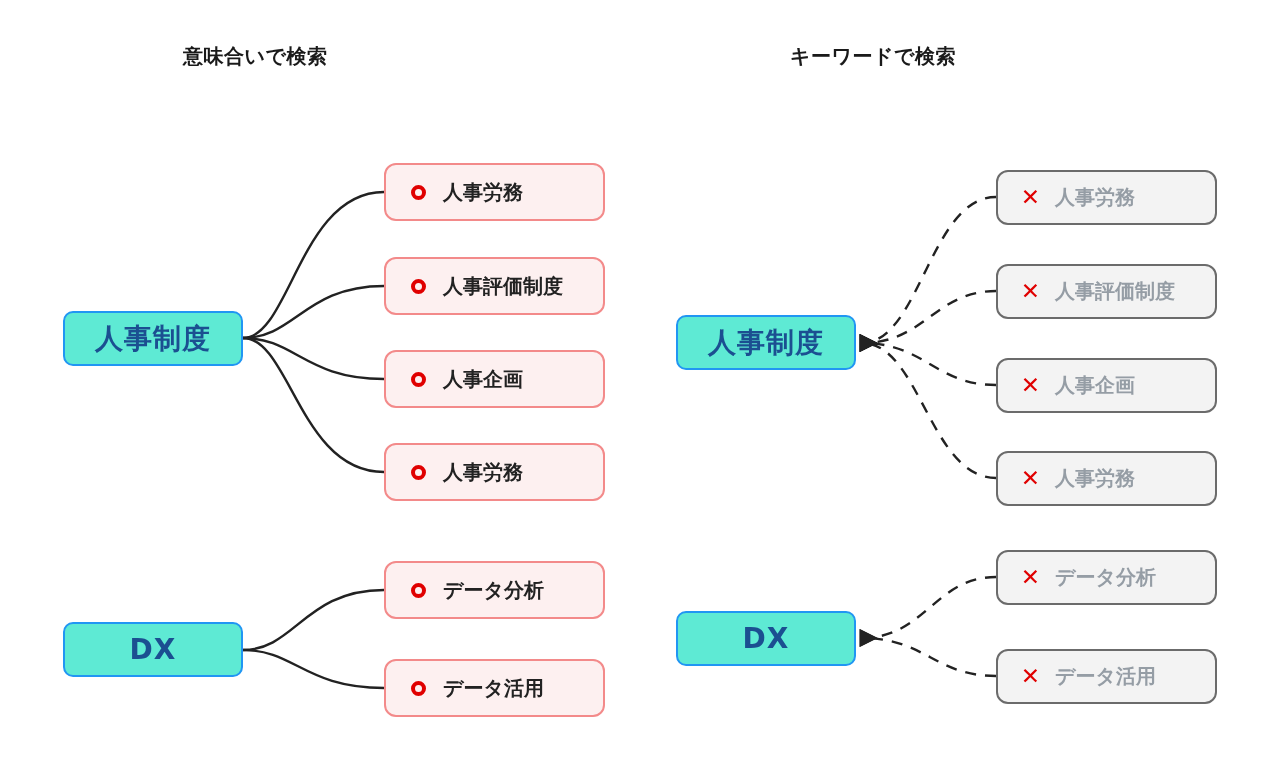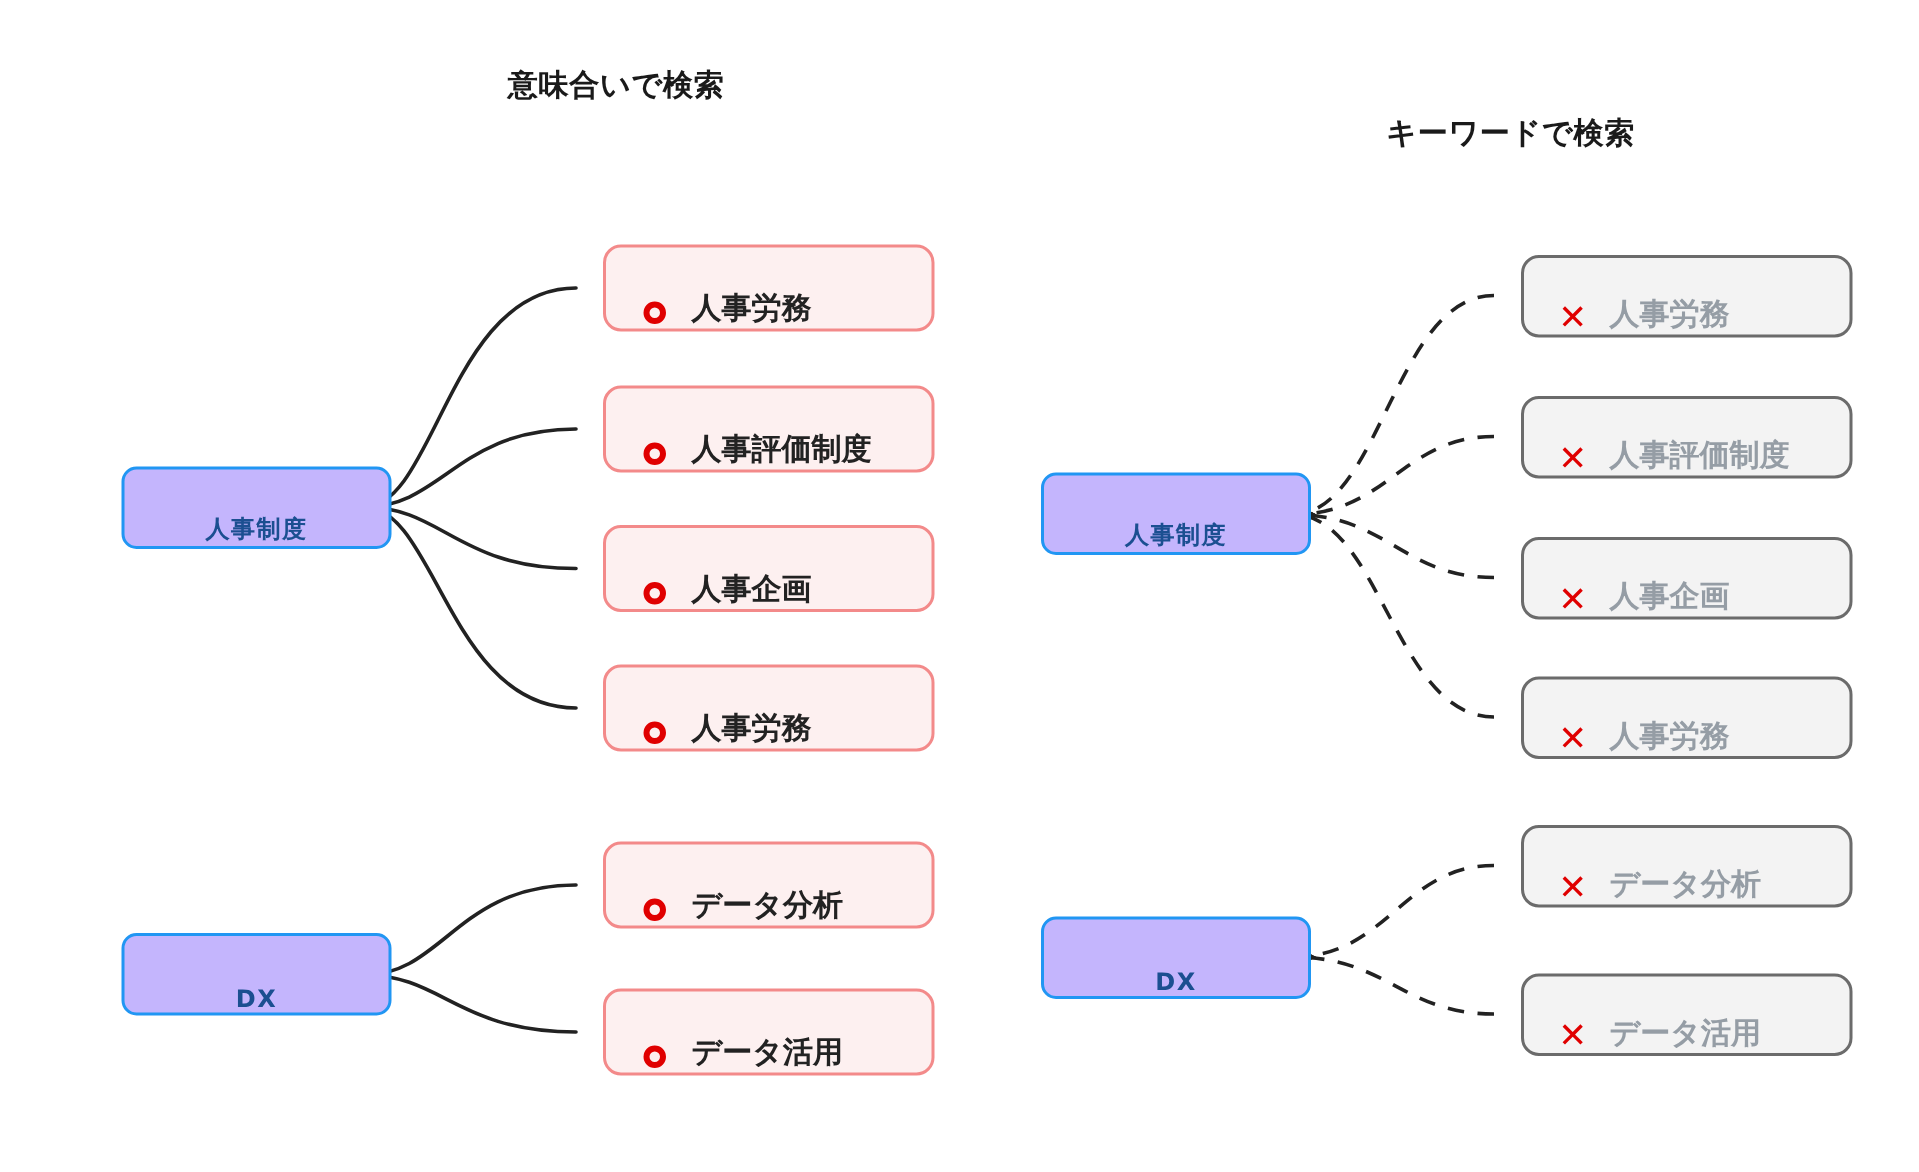--- a/index.html
+++ b/index.html
@@ -22,42 +22,41 @@
   .edges {
     position: absolute;
     left: 0;
     top: 0;
     width: 1279px;
     height: 781px;
     pointer-events: none;
   }
   .col-title {
     position: absolute;
-    text-align: right;
+    text-align: left;
     font-weight: bold;
     font-size: 20px;
     color: #1a1a1a;
     line-height: 1.45;
     letter-spacing: 0.5px;
   }
   .node {
     position: absolute;
     box-sizing: border-box;
     display: flex;
-    align-items: flex-end;
+    align-items: center;
     justify-content: center;
     border-radius: 10px;
-    margin-left: 18px;
   }
   .node-root {
-    background: #c4b5fd;
+    background: #5eead4;
     border: 2px solid #2196f3;
     color: #1b4f91;
     font-weight: bold;
-    font-size: 16px;
+    font-size: 28px;
     letter-spacing: 1px;
   }
   .node-hit {
     background: #fdf0f0;
     border: 2px solid #f38a8a;
     border-radius: 12px;
     justify-content: flex-start;
     padding-left: 22px;
     gap: 14px;
     color: #222222;
@@ -141,21 +140,21 @@
 
     <g fill="none" stroke="#222222" stroke-width="2.4" stroke-linecap="butt" stroke-dasharray="11 9">
       <path d="M 996 577 C 935 577, 925 638, 862 638" marker-end="url(#arrowLeft)"></path>
       <path d="M 996 676 C 935 676, 925 638, 862 638" marker-end="url(#arrowLeft)"></path>
     </g>
   </svg>
 
   <div class="col-title" style="left:183px; top:42px; width:300px;">
     <div>意味合いで検索</div>
   </div>
-  <div class="col-title" style="left:790px; top:42px; width:300px;margin-top:32px;">
+  <div class="col-title" style="left:790px; top:42px; width:300px;">
     <div>キーワードで検索</div>
   </div>
 
   <div class="node node-root" style="left:63px; top:311px; width:180px; height:55px;">
     <span class="node-label">人事制度</span>
   </div>
 
   <div class="node node-hit" style="left:384px; top:163px; width:221px; height:58px;">
     <span class="mark-o"></span>
     <span class="node-label">人事労務</span>

